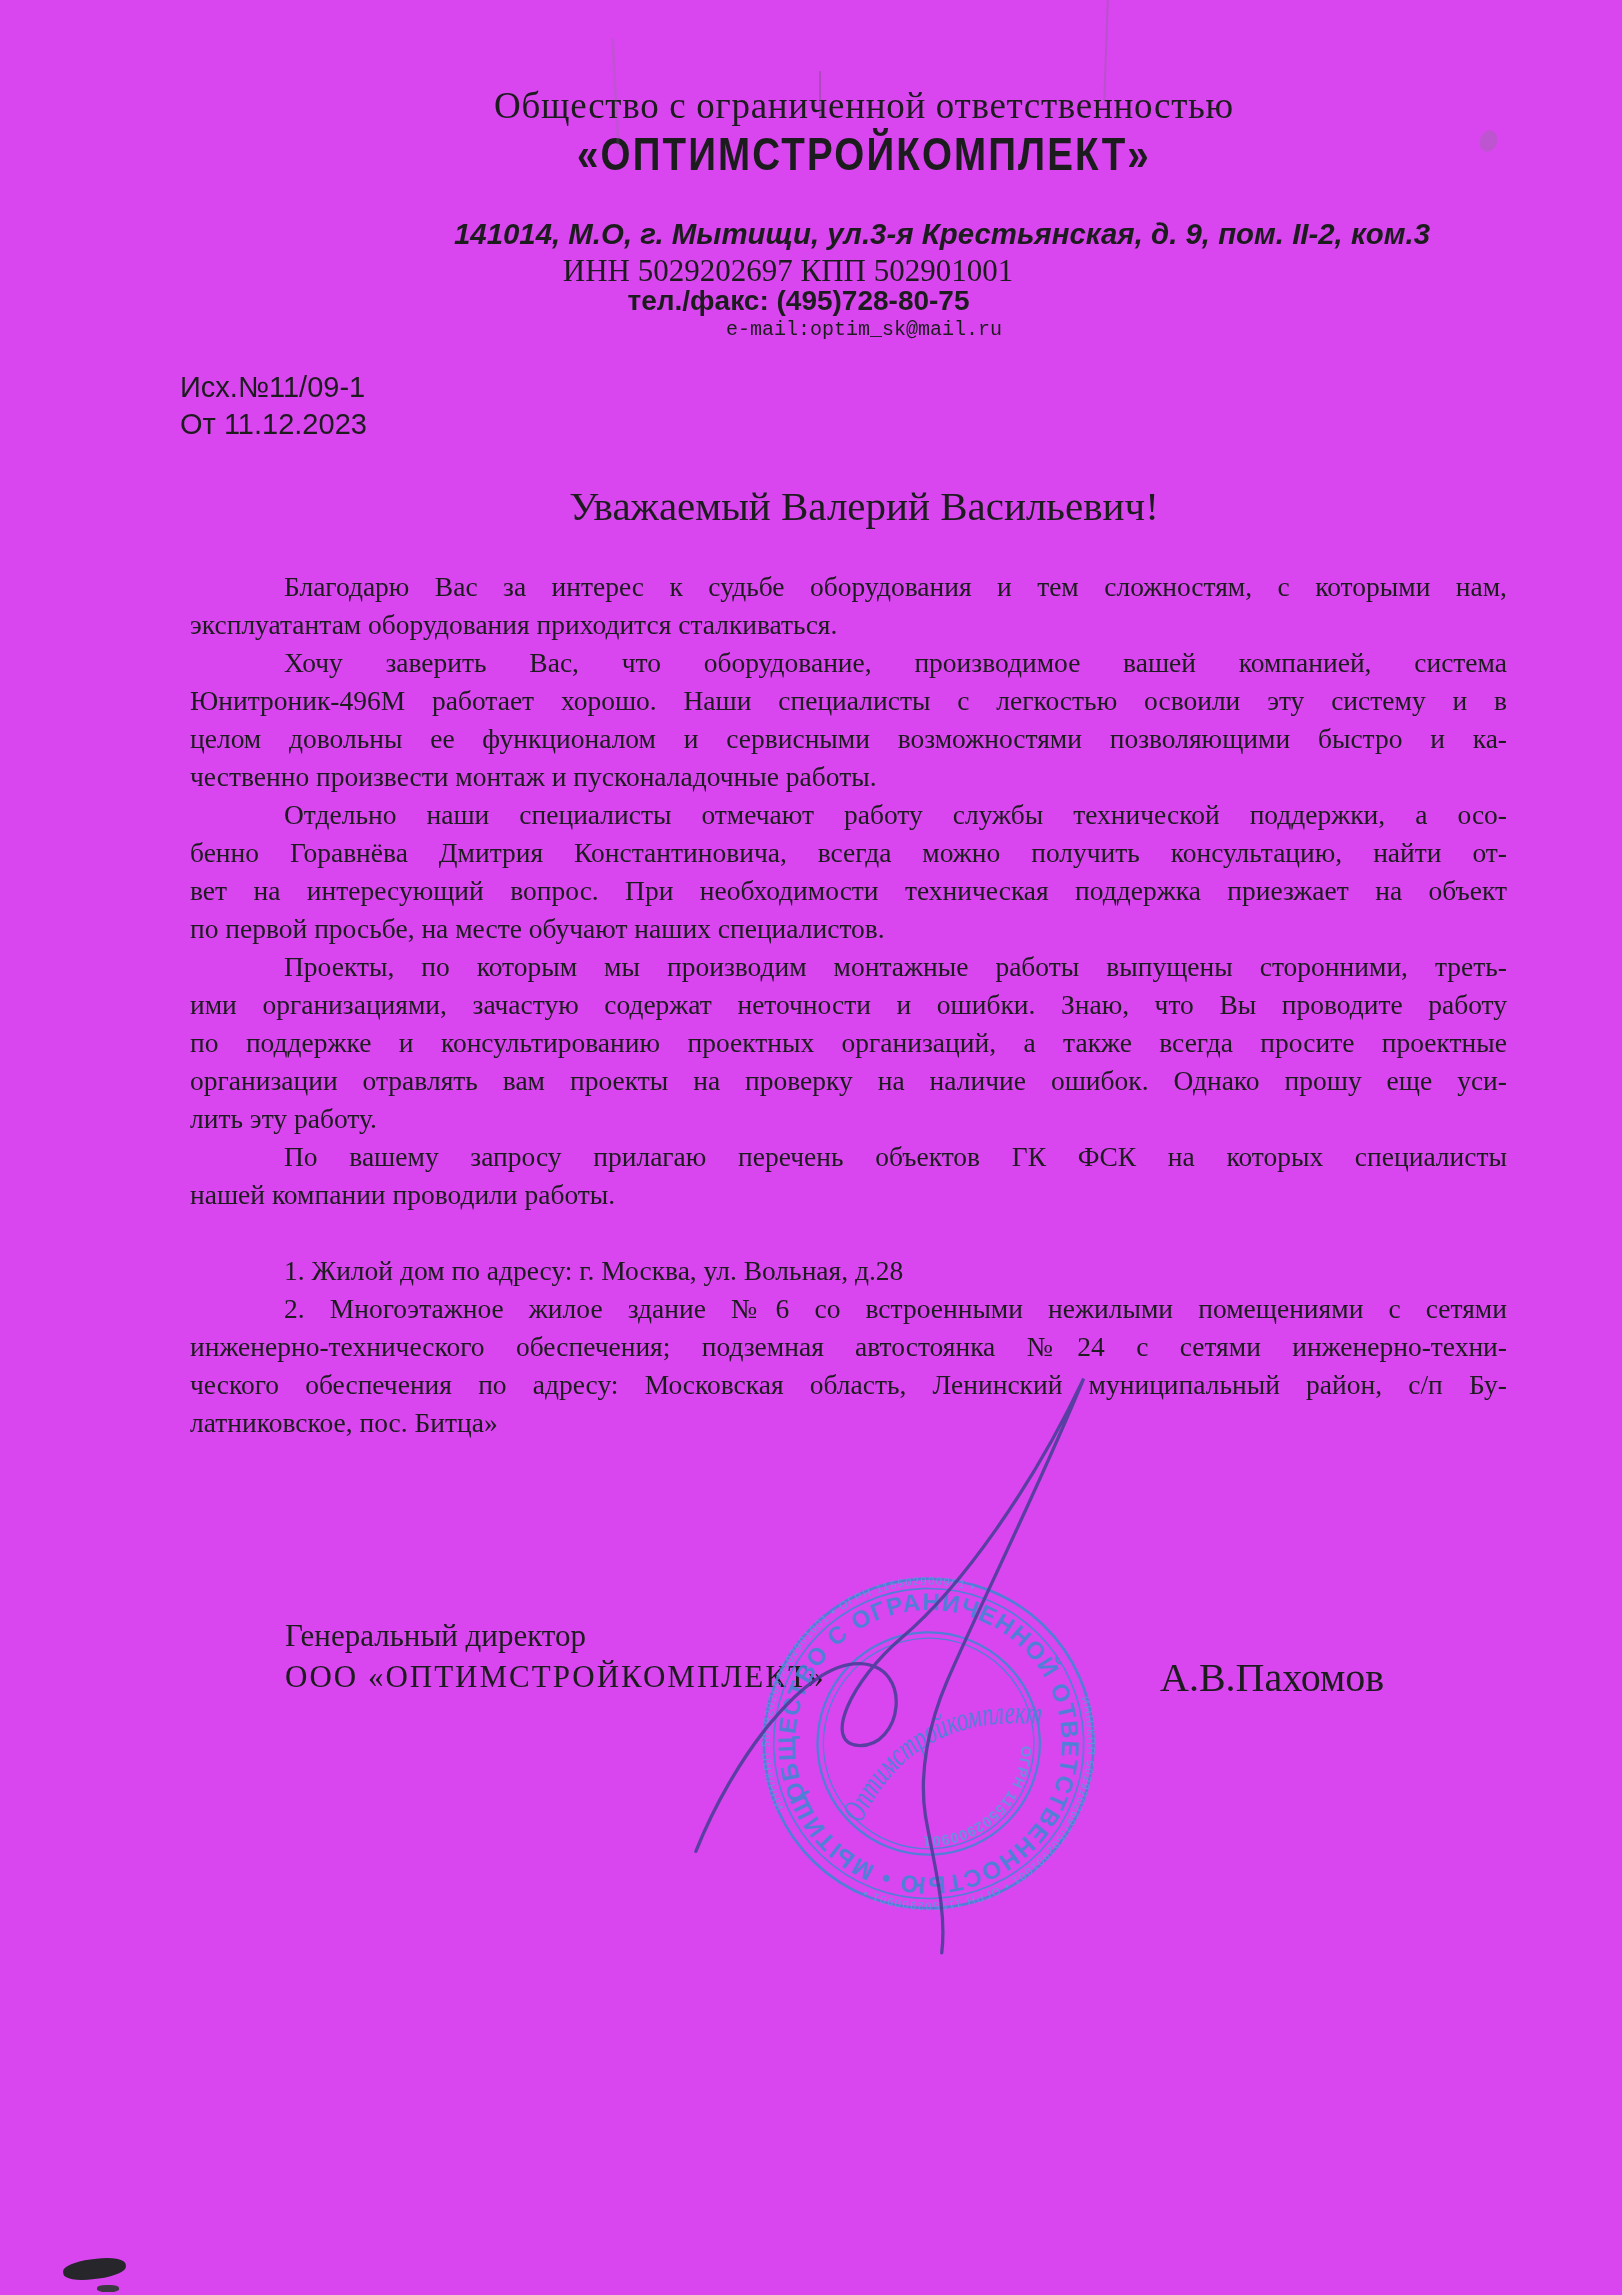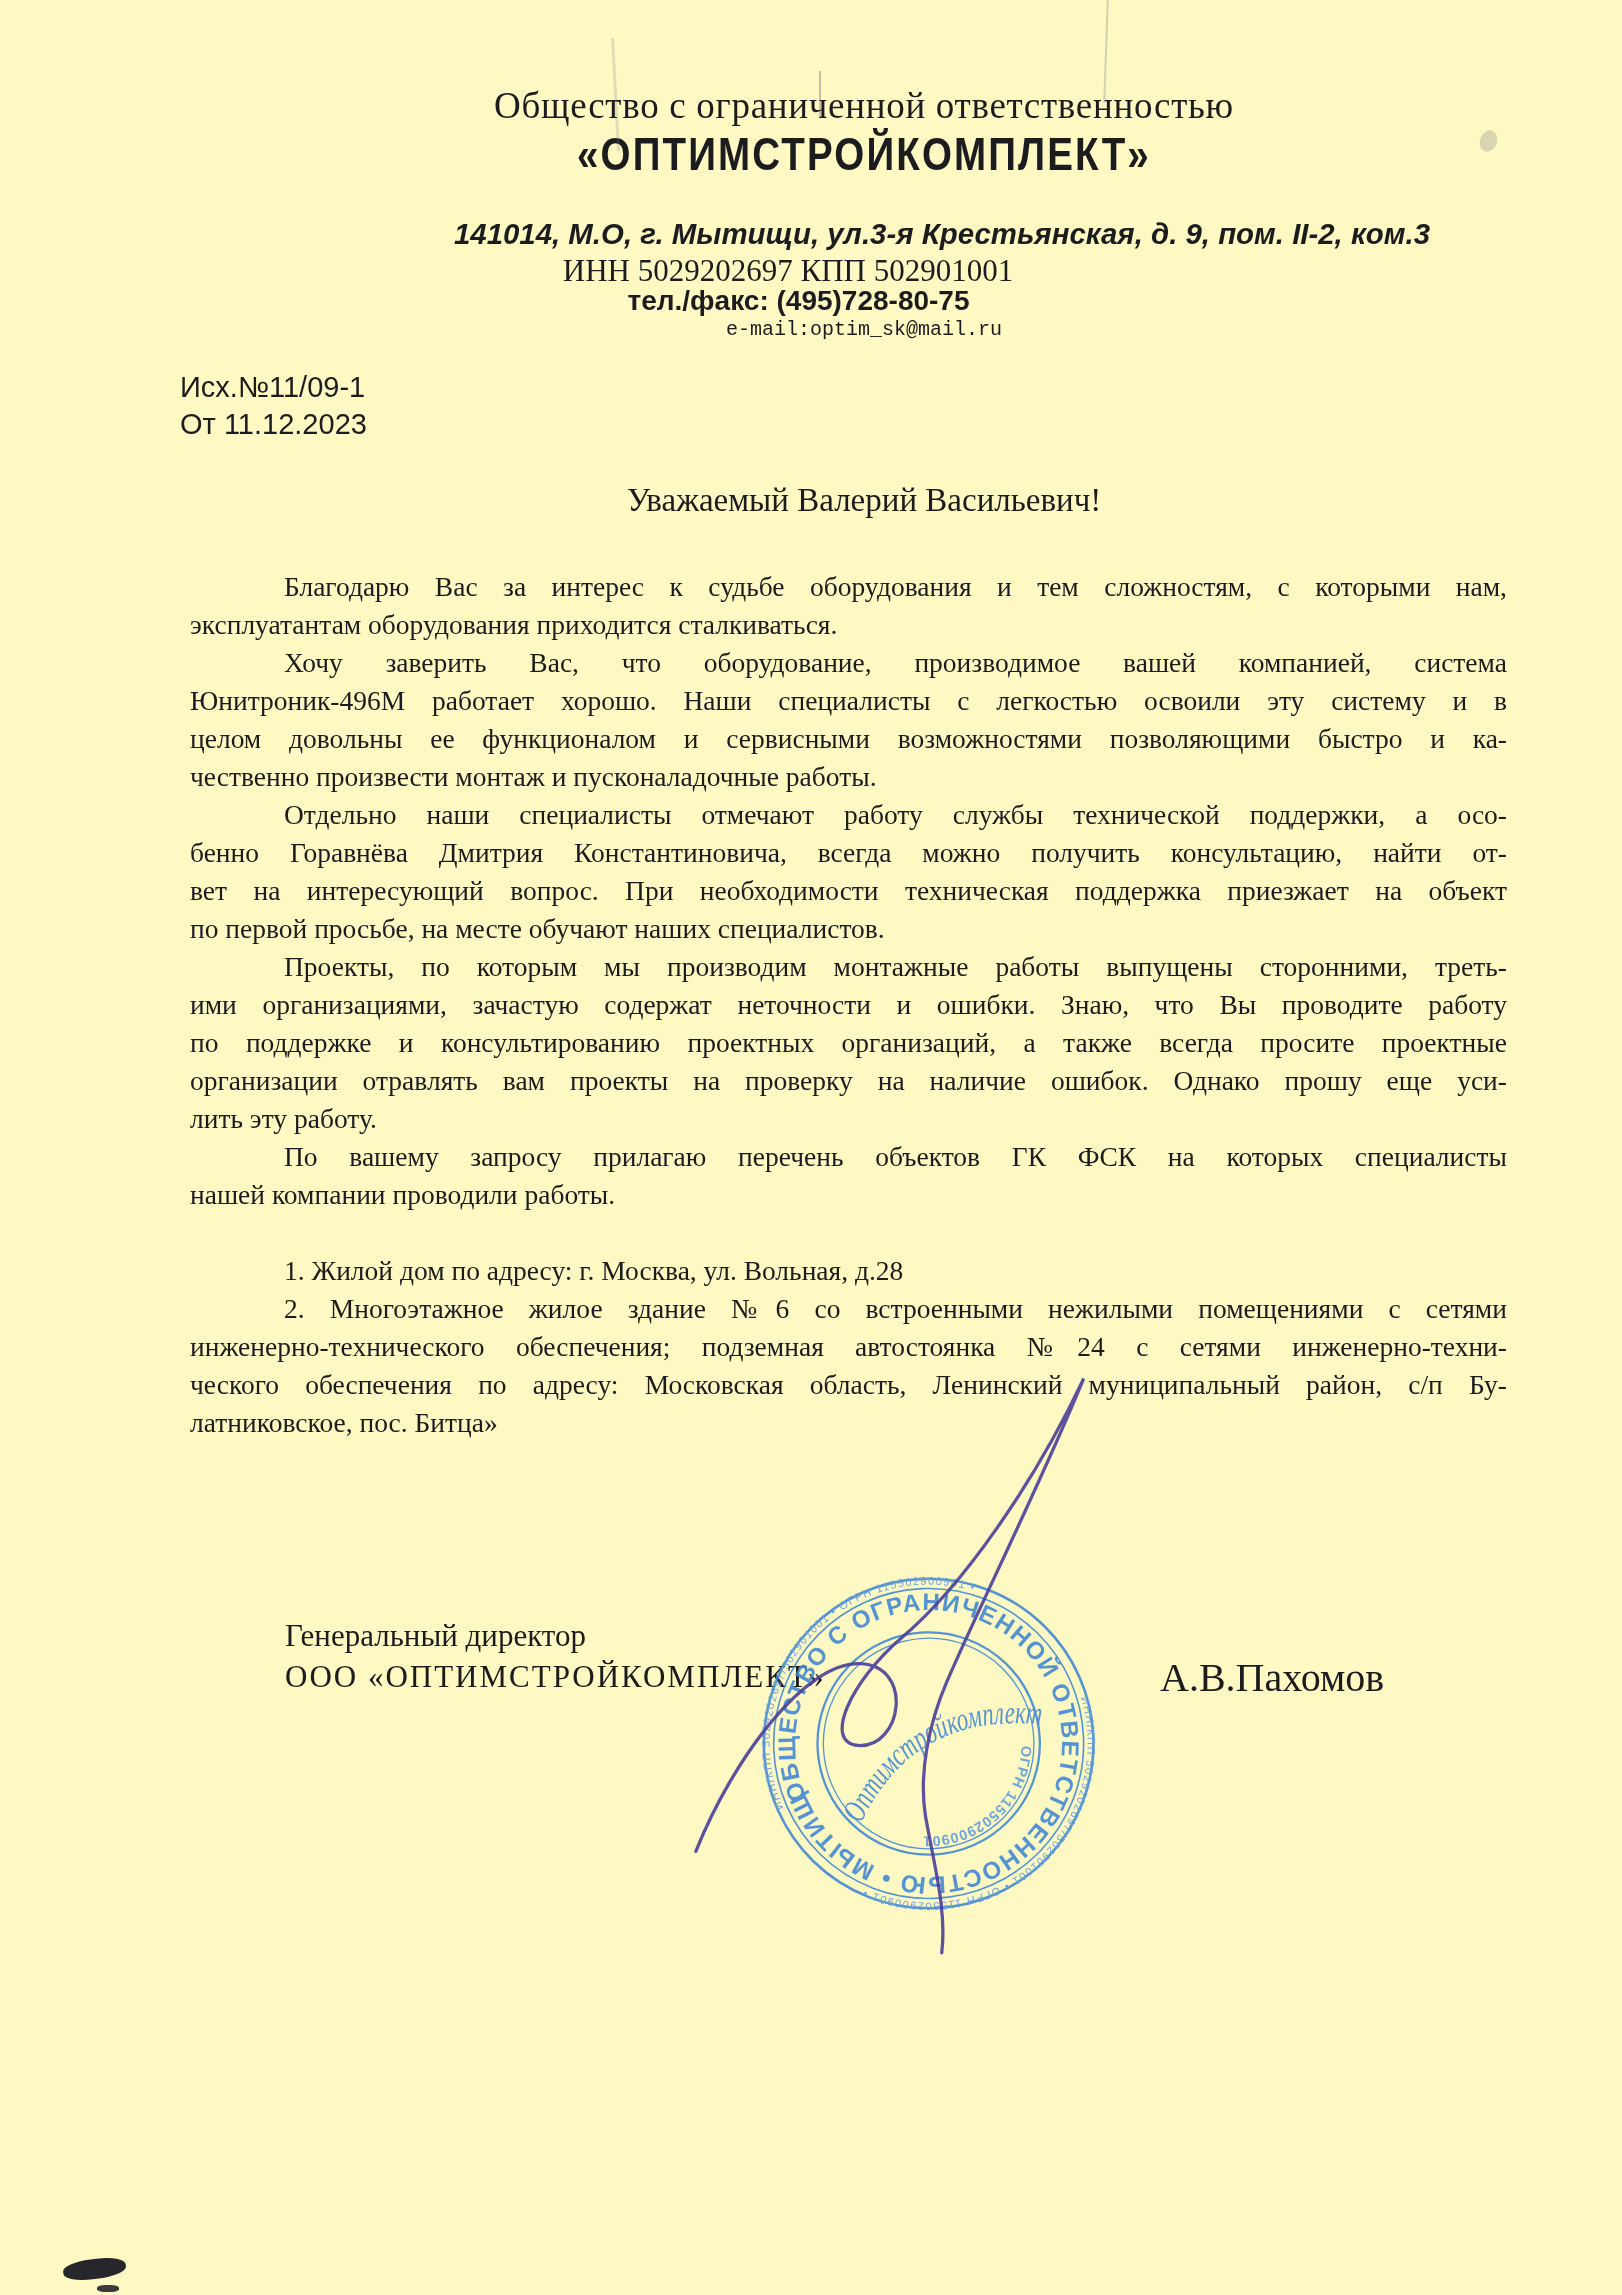--- a/index.html
+++ b/index.html
@@ -1,36 +1,36 @@
 <!DOCTYPE html>
 <html style="font-size:10.5px"><head>
 <meta charset="utf-8">
 <style>
   html,body{margin:0;padding:0;background:#9a9a9a;}
   .page{
     position:relative;width:1623px;height:2295px;margin:0 auto;
-    background:#fef9c3;overflow:hidden;color:#1c1c1f;
+    background:#d946ef;overflow:hidden;color:#1c1c1f;
     font-family:"Liberation Serif", serif;
   }
   
   .lh-line{position:absolute;text-align:center;}
   .org-type{left:105px;top:84px;width:1518px;font-size:37px;letter-spacing:0.7px;}
   .org-name{
     left:105px;top:126px;width:1518px;
     font-family:"Liberation Sans", sans-serif;font-weight:bold;font-size:47px;
     letter-spacing:2.6px;transform:scaleX(0.82);
   }
   .lh-address{left:183px;top:217px;width:1518px;font-family:"Liberation Sans",sans-serif;font-weight:bold;font-style:italic;font-size:29.4px;}
   .lh-inn{left:0px;top:253px;width:1576px;font-size:31px;}
   .lh-phone{left:0px;top:285px;width:1597px;font-family:"Liberation Sans",sans-serif;font-weight:bold;font-size:28px;}
   .lh-email{left:105px;top:318px;width:1518px;font-family:Liberation Mono, monospace;font-size:20px;}
   
   .ref{position:absolute;left:180px;top:369px;font-family:"Liberation Sans",sans-serif;font-size:29px;line-height:37px;}
   
-  .salutation{position:absolute;left:105px;top:482px;width:1518px;text-align:center;font-size:33px;}
+  .salutation{position:absolute;left:105px;top:482px;width:1518px;text-align:center;font-size:41px;}
   
   .body-text{position:absolute;left:190px;top:568px;width:1317px;font-size:27.5px;}
   .bline{line-height:38px;min-height:38px;}
   .bline.just{text-align:justify;text-align-last:justify;text-justify:inter-word;}
   .bline.ind{padding-left:94px;}
   .body-text .para:nth-child(6){margin-top:38px;}
   
   .sig-block{position:absolute;left:285px;top:1615px;font-size:31px;line-height:41px;}
   .sig-block .caps{letter-spacing:2px;}
   .sig-name{position:absolute;left:1160px;top:1654px;font-size:40px;}

